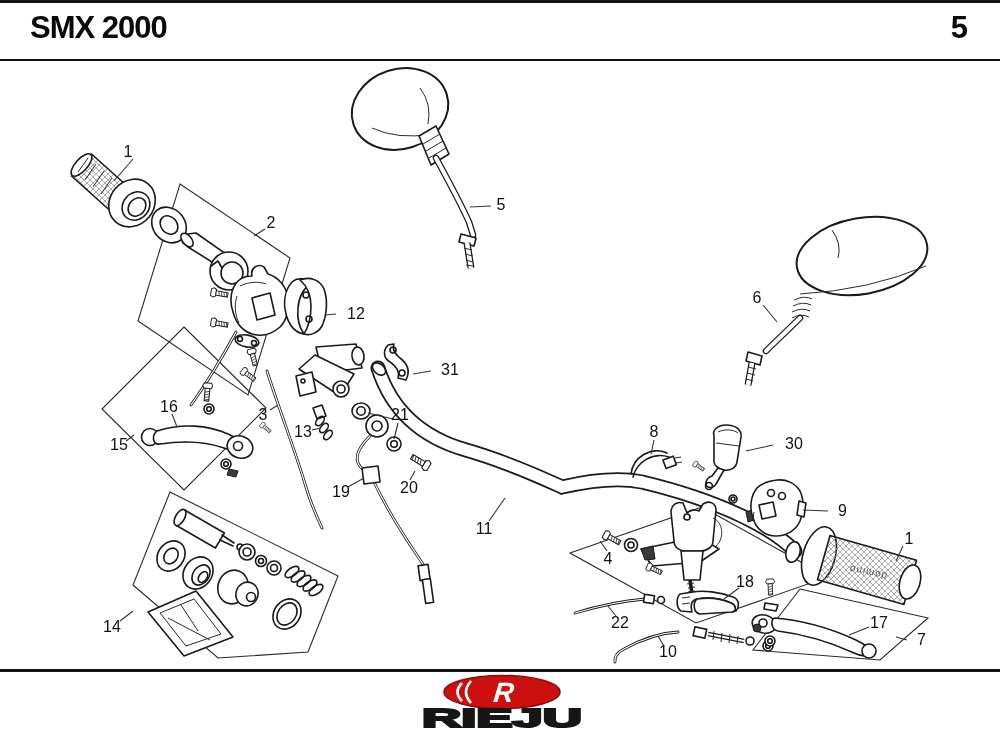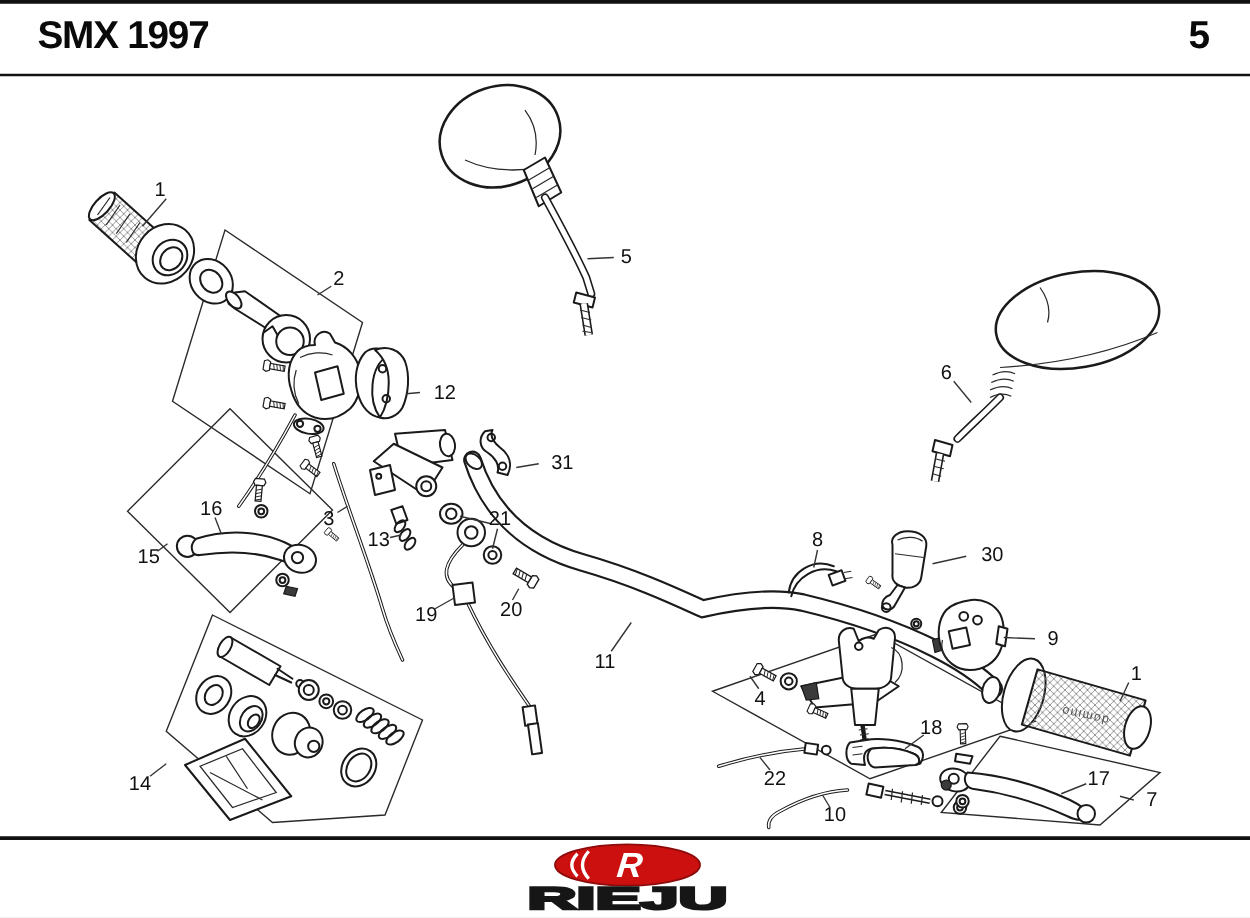--- a/index.html
+++ b/index.html
@@ -26,21 +26,21 @@
   .stud2{fill:none;stroke:#fff;stroke-width:4.5;stroke-linecap:butt;}
   .cab1{fill:none;stroke:#1a1a1a;stroke-width:2.8;stroke-linecap:round;}
   .cab2{fill:none;stroke:#fff;stroke-width:1.2;stroke-linecap:round;}
   .dk{fill:#3a3a3a;stroke:#1a1a1a;stroke-width:1;}
 </style>
 </head>
 <body>
 
 <div id="page">
   <div class="topbar"></div>
-  <div id="title">SMX 1997</div>
+  <div id="title">SMX 2000</div>
   <div id="pageno">5</div>
   <div class="hline" style="top:59px;height:2px;"></div>
   <div class="hline" style="top:669px;height:3px;"></div>
 
   <svg style="left:0;top:60px;" width="1000" height="610" viewBox="0 60 1000 610">
     <defs>
       <pattern id="hatch" patternUnits="userSpaceOnUse" width="6" height="6">
         <path d="M0,6 L6,0 M0,0 L6,6" stroke="#888" stroke-width="0.7" fill="none"></path>
       </pattern>
       <g id="boltH">

